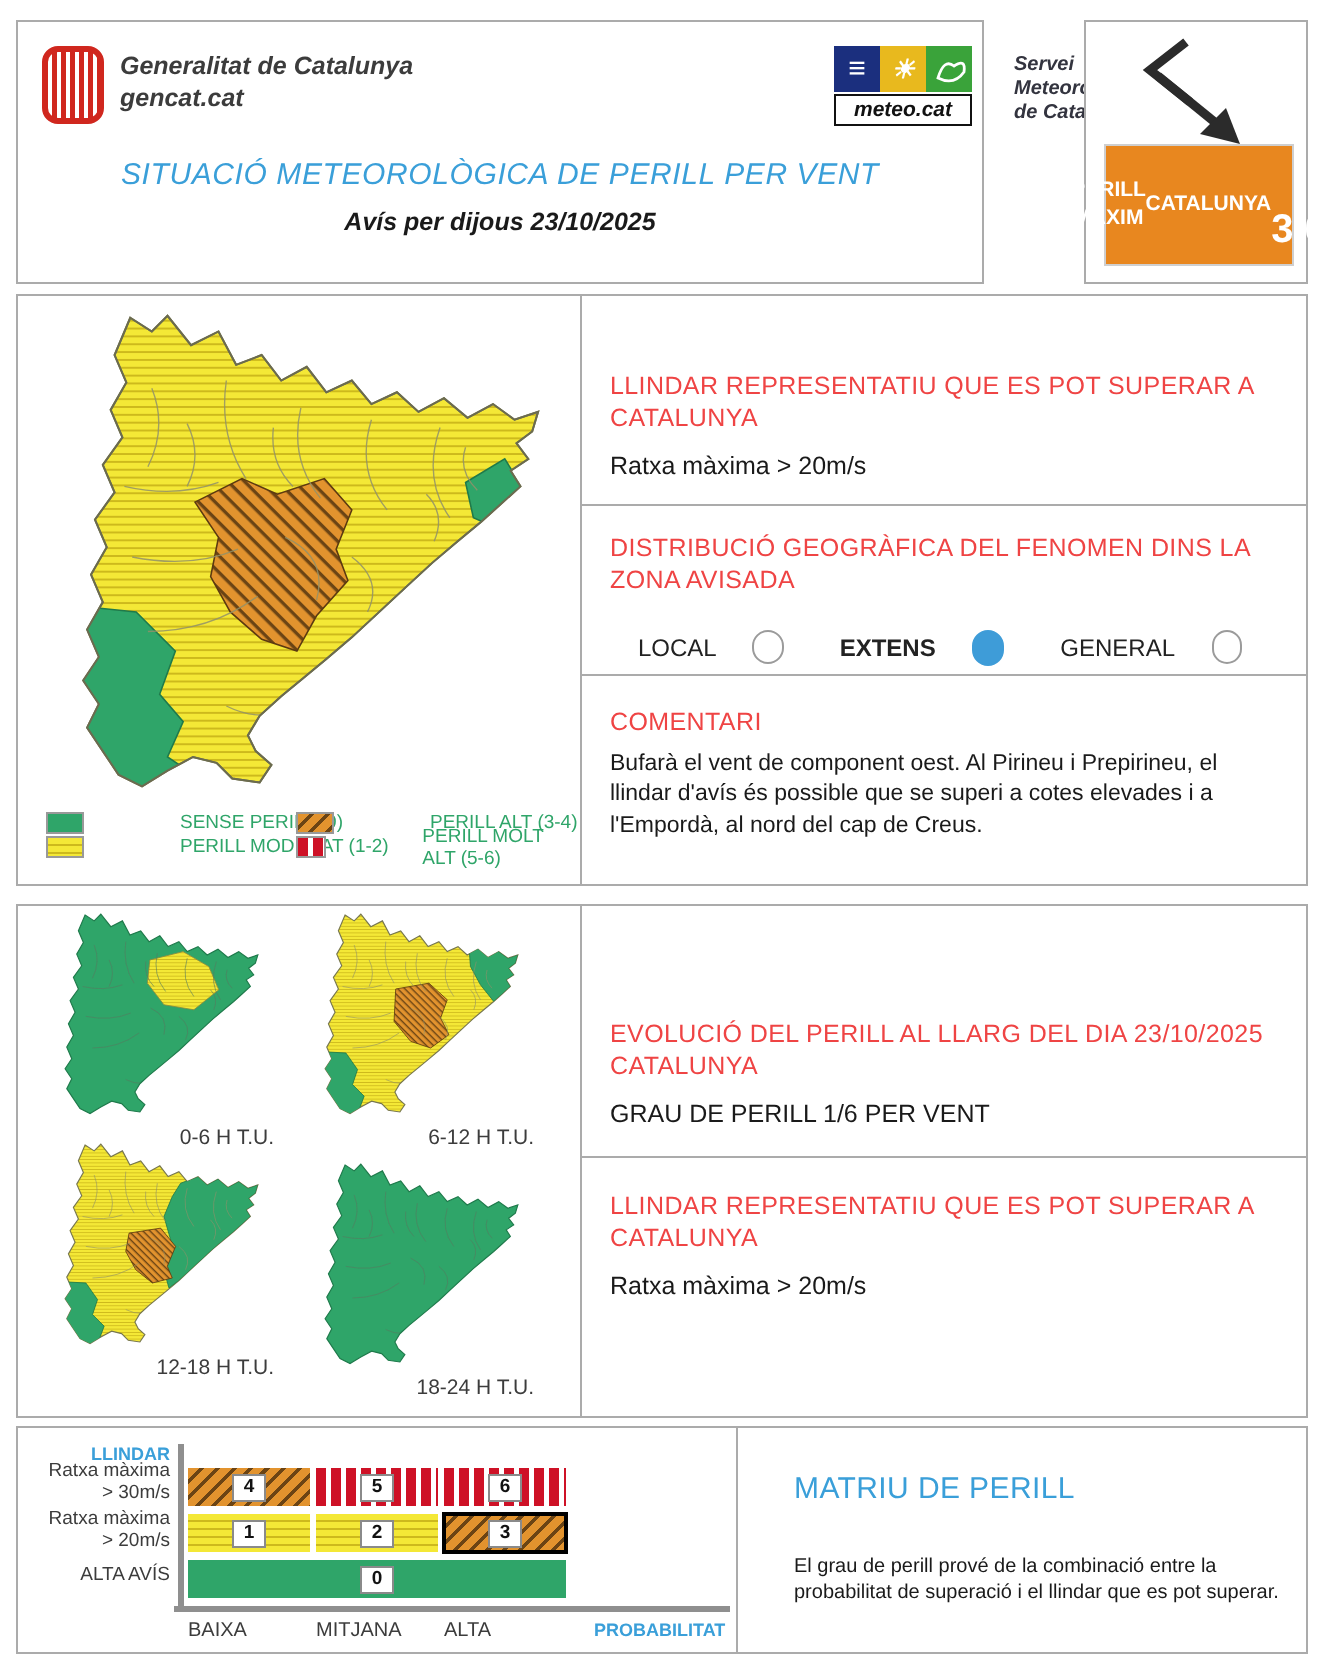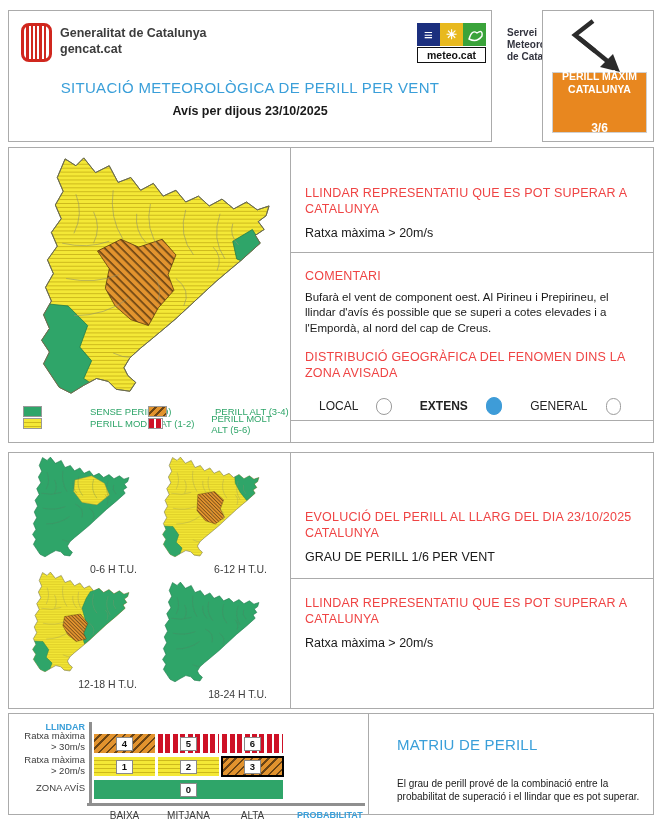--- a/index.html
+++ b/index.html
@@ -1,39 +1,39 @@
 <!DOCTYPE html>
 <html><head>
 <meta charset="utf-8">
 <style>
   html,body{margin:0;padding:0;background:#fff;}
   body{width:662px;height:833px;position:relative;font-family:"Liberation Sans",sans-serif;color:#1a1a1a;}
   .box{position:absolute;border:1px solid #ababab;background:#fff;box-sizing:border-box;}
   .hd{color:#ef4444;font-size:12.5px;line-height:1.3;letter-spacing:.2px;}
   
-  #hdr-left{left:8px;top:10px;width:484px;height:132px;}
+  #hdr-left{left:8px;top:10px;width:484px;height:132px;font-style:italic;}
   .gencat{position:absolute;left:12px;top:12px;display:flex;align-items:flex-start;}
   .senyera{width:25px;height:33px;border:3px solid #d0271e;border-radius:8px;background:repeating-linear-gradient(90deg,#fff 0 2px,#d0271e 2px 4.5px);margin-right:8px;}
   .gencat-txt{font-weight:bold;font-size:12.5px;line-height:1.25;color:#3c3c3c;padding-top:3px;}
   .meteo{position:absolute;left:408px;top:12px;display:flex;}
   .mrow{display:flex;}
   .msq{width:23px;height:23px;display:flex;align-items:center;justify-content:center;color:#fff;font-weight:bold;}
   .msq.b{background:#1b2f7e;font-size:15px;}
   .msq.y{background:#e8b91e;font-size:13px;}
   .msq.g{background:#3aa33a;}
   .mcatbox{border:1px solid #111;background:#fff;color:#111;font-size:10.5px;font-weight:bold;text-align:center;padding:1px 2px;margin-top:1px;}
   .mname{font-size:10px;font-weight:bold;color:#33343f;line-height:1.2;margin-left:21px;padding-top:4px;}
   .title{position:absolute;left:0;right:0;top:68px;text-align:center;font-size:15px;color:#3a9fd9;letter-spacing:.3px;}
   .sub1{position:absolute;left:0;right:0;top:93px;text-align:center;font-size:12.5px;font-weight:bold;}
   .sub2{position:absolute;left:0;right:0;top:112px;text-align:center;font-size:12px;}
   #hdr-right{left:542px;top:10px;width:112px;height:132px;}
   .arrow-wrap{position:absolute;left:24px;top:4px;width:62px;height:58px;}
-  .badge{position:absolute;left:9px;top:61px;width:93px;height:59px;background:#e8871f;border:1px solid #cfcfcf;display:flex;flex-direction:column;align-items:center;justify-content:center;color:#fff;text-align:center;}
+  .badge{position:absolute;left:9px;top:61px;width:93px;height:59px;background:#e8871f;border:1px solid #cfcfcf;display:flex;flex-direction:row;align-items:center;justify-content:center;color:#fff;text-align:center;}
   .badge .l{font-size:10.5px;font-weight:bold;line-height:1.3;}
-  .badge .v{font-size:12px;font-weight:bold;line-height:1.2;margin-top:24px;}
+  .badge .v{font-size:20px;font-weight:bold;line-height:1.2;margin-top:24px;}
   
   #main-box{left:8px;top:147px;width:646px;height:296px;}
   #evo-box{left:8px;top:452px;width:646px;height:257px;}
   .vdiv{position:absolute;top:0;bottom:0;left:281px;width:0;border-left:1px solid #ababab;}
   .left-cell{position:absolute;left:0;top:0;width:281px;bottom:0;}
   .right-cell{position:absolute;left:282px;right:0;top:0;bottom:0;}
   .sec{padding:0 14px;box-sizing:border-box;}
   .sec.b{border-bottom:1px solid #ababab;}
   .val{font-size:12.5px;margin-top:8px;}
   
@@ -48,34 +48,34 @@
   .sw{width:17px;height:9px;margin-right:8px;border:0.5px solid #999;}
   .c-green{background:#2fa569;}
   .c-yellow{background:repeating-linear-gradient(180deg,#f4e836 0 3px,#cdb91c 3px 4px);}
   .c-orange{background:repeating-linear-gradient(135deg,#e2932e 0 4px,#6b4414 4px 5.8px);}
   .c-red{background:repeating-linear-gradient(90deg,#ce1126 0 5px,#ffffff 5px 7.5px);}
   
   .evmap{position:absolute;width:120px;text-align:right;}
   .evmap svg{display:block;margin:0 auto;}
   .cap{font-size:10.5px;color:#3c3c3c;margin-top:2px;}
   
-  #mx-box{left:8px;top:713px;width:646px;height:102px;}
+  #mx-box{left:8px;top:713px;width:646px;height:114px;}
   #mx-box .vdiv{left:359px;}
   .mx-area{position:absolute;left:0;top:0;width:359px;height:100%;font-size:9.5px;}
   .ax-v{position:absolute;left:80px;top:8px;width:3px;height:84px;background:#8f8f8f;}
   .ax-h{position:absolute;left:78px;top:89px;width:278px;height:3px;background:#8f8f8f;}
   .mx-ylab{position:absolute;right:283px;top:8px;color:#3a9fd9;font-weight:bold;font-size:9px;}
   .mx-rowlab{position:absolute;right:283px;text-align:right;color:#3c3c3c;white-space:pre-line;line-height:1.15;}
   .mx-cells{position:absolute;left:85px;top:20px;}
   .mx-row{display:flex;gap:3px;margin-bottom:4px;}
   .cell{width:61px;height:19px;display:flex;align-items:center;justify-content:center;}
   .cell.wide{width:189px;}
   .cell.sel{outline:2.5px solid #000;outline-offset:-1px;}
   .numbadge{background:#fff;border:1px solid #8a8a8a;font-size:9.5px;font-weight:bold;color:#111;padding:0 5px;line-height:12px;}
-  .mx-collab{position:absolute;top:96px;width:61px;text-align:center;color:#3c3c3c;font-size:10px;}
+  .mx-collab{position:absolute;top:96px;width:61px;color:#3c3c3c;font-size:10px;}
   .mx-xlab{position:absolute;left:288px;top:96px;color:#3a9fd9;font-weight:bold;font-size:9px;}
   .mx-info{position:absolute;left:360px;right:0;top:0;bottom:0;padding:22px 16px 0 28px;box-sizing:border-box;}
   .mx-h{font-size:15px;color:#3a9fd9;letter-spacing:.2px;}
   .mx-p{font-size:10px;line-height:1.3;margin-top:24px;width:252px;}
   .com-p{font-size:11.5px;line-height:1.32;margin-top:6px;}
 </style>
 </head>
 <body>
 
 <svg width="0" height="0" style="position:absolute" aria-hidden="true">
@@ -174,34 +174,34 @@
         <span>PERILL MOLT ALT (5-6)</span>
       </div>
     </div>
   </div>
   <div class="vdiv"></div>
   <div class="right-cell">
     <div class="sec b" style="height:105px;padding-top:37px">
       <div class="hd">LLINDAR REPRESENTATIU QUE ES POT SUPERAR A CATALUNYA</div>
       <div class="val">Ratxa màxima &gt; 20m/s</div>
     </div>
-    <div class="sec" style="padding-top:15px">
-      <div class="hd">COMENTARI</div>
-      <div class="com-p">Bufarà el vent de component oest. Al Pirineu i Prepirineu, el llindar d'avís és possible que se superi a cotes elevades i a l'Empordà, al nord del cap de Creus.</div>
-    </div>
     <div class="sec b" style="height:85px;padding-top:13px">
       <div class="hd">DISTRIBUCIÓ GEOGRÀFICA DEL FENOMEN DINS LA ZONA AVISADA</div>
       <div class="togglerow">
         <span class="tlabel" style="margin-left:14px">LOCAL</span>
         <span class="pill"></span>
         <span class="tlabel on">EXTENS</span>
         <span class="pill on"></span>
         <span class="tlabel">GENERAL</span>
         <span class="pill"></span>
       </div>
+    </div>
+    <div class="sec" style="padding-top:15px">
+      <div class="hd">COMENTARI</div>
+      <div class="com-p">Bufarà el vent de component oest. Al Pirineu i Prepirineu, el llindar d'avís és possible que se superi a cotes elevades i a l'Empordà, al nord del cap de Creus.</div>
     </div>
   </div>
 </div>
 
 <div id="evo-box" class="box">
   <div class="left-cell">
     <div class="evmap" style="left:8px;top:2px">
       <svg width="108" height="106" viewBox="0 0 260 255">
         <use href="#catshape" fill="#2fa569" stroke="#1f7a4b" stroke-width="1.4"></use>
         <g clip-path="url(#catclip)">
@@ -258,21 +258,21 @@
   </div>
 </div>
 
 <div id="mx-box" class="box">
   <div class="mx-area">
     <div class="mx-ylab">LLINDAR</div>
     <div class="mx-rowlab" style="top:17px">Ratxa màxima
 &gt; 30m/s</div>
     <div class="mx-rowlab" style="top:41px">Ratxa màxima
 &gt; 20m/s</div>
-    <div class="mx-rowlab" style="top:69px">ZONA AVÍS</div>
+    <div class="mx-rowlab" style="top:69px">ALTA AVÍS</div>
     <div class="ax-v"></div>
     <div class="ax-h"></div>
     <div class="mx-cells">
       <div class="mx-row">
         <div class="cell c-orange">
             <span class="numbadge">4</span>
           </div>
         <div class="cell c-red">
             <span class="numbadge">5</span>
           </div>

